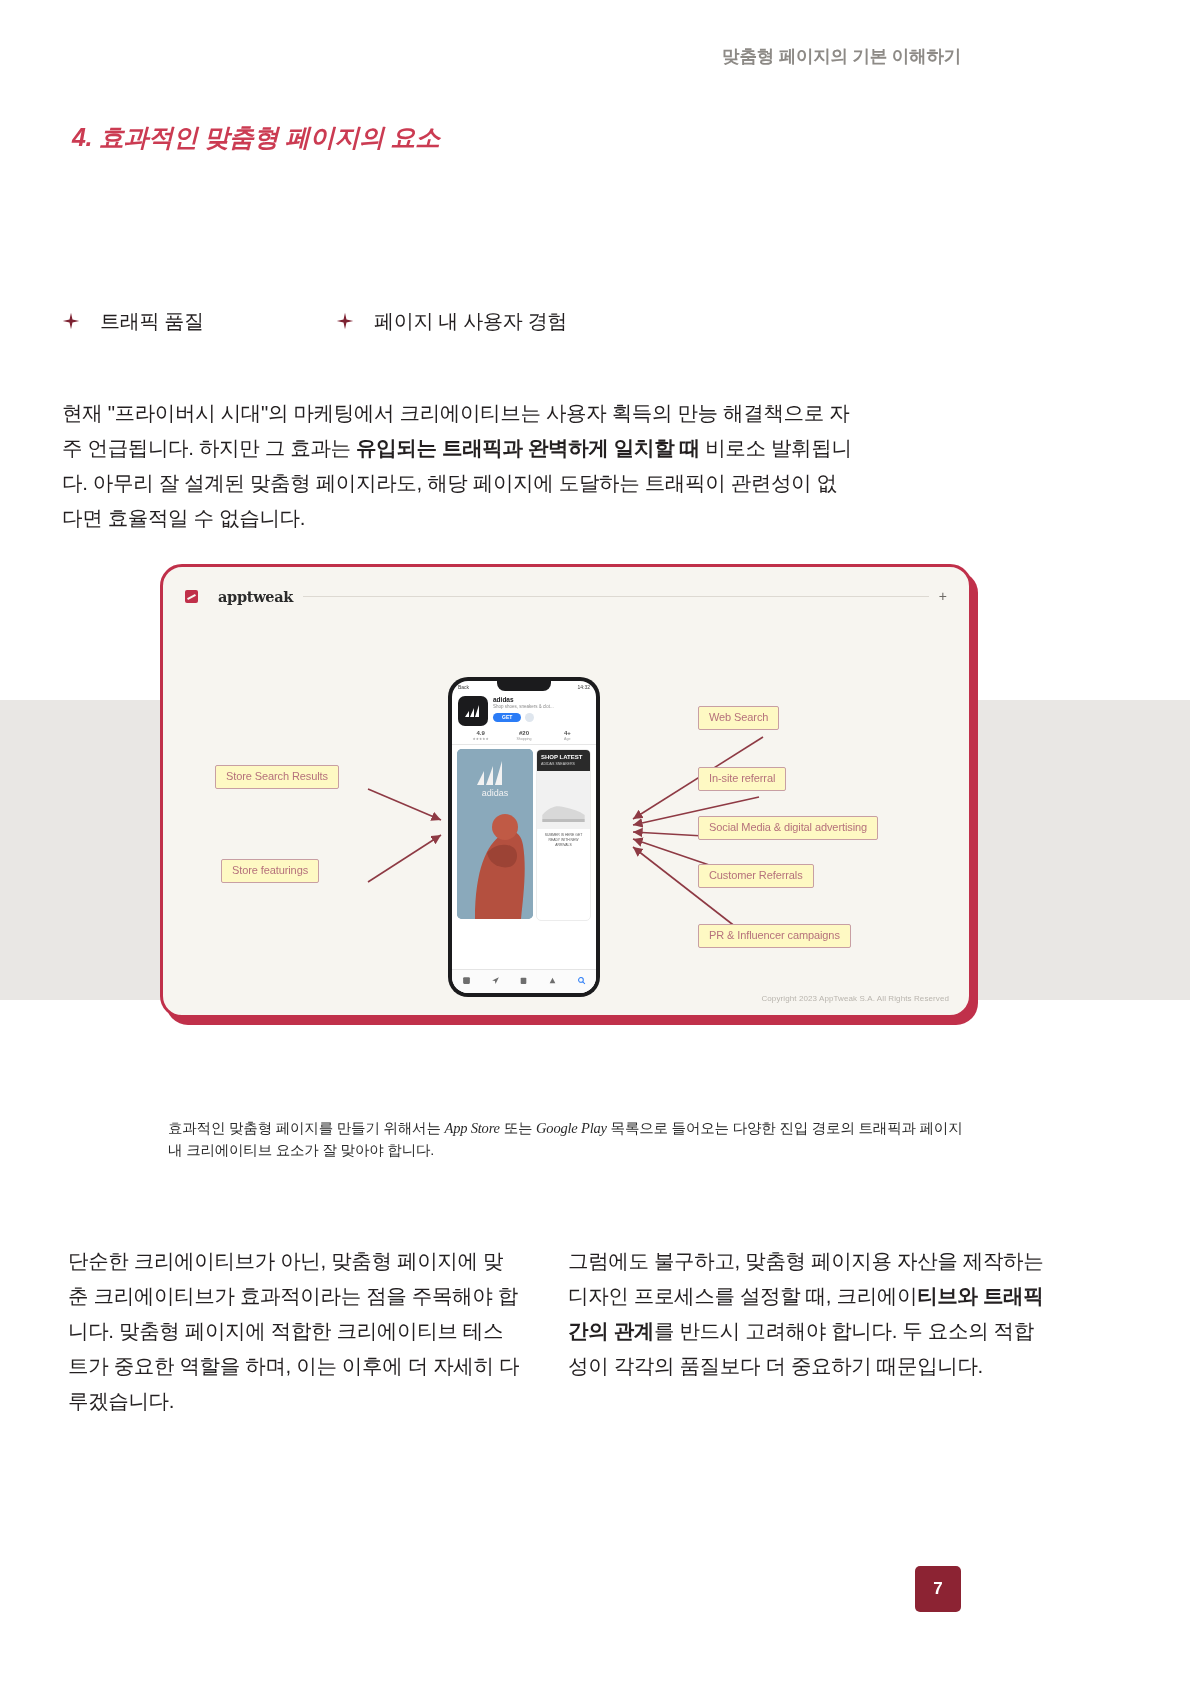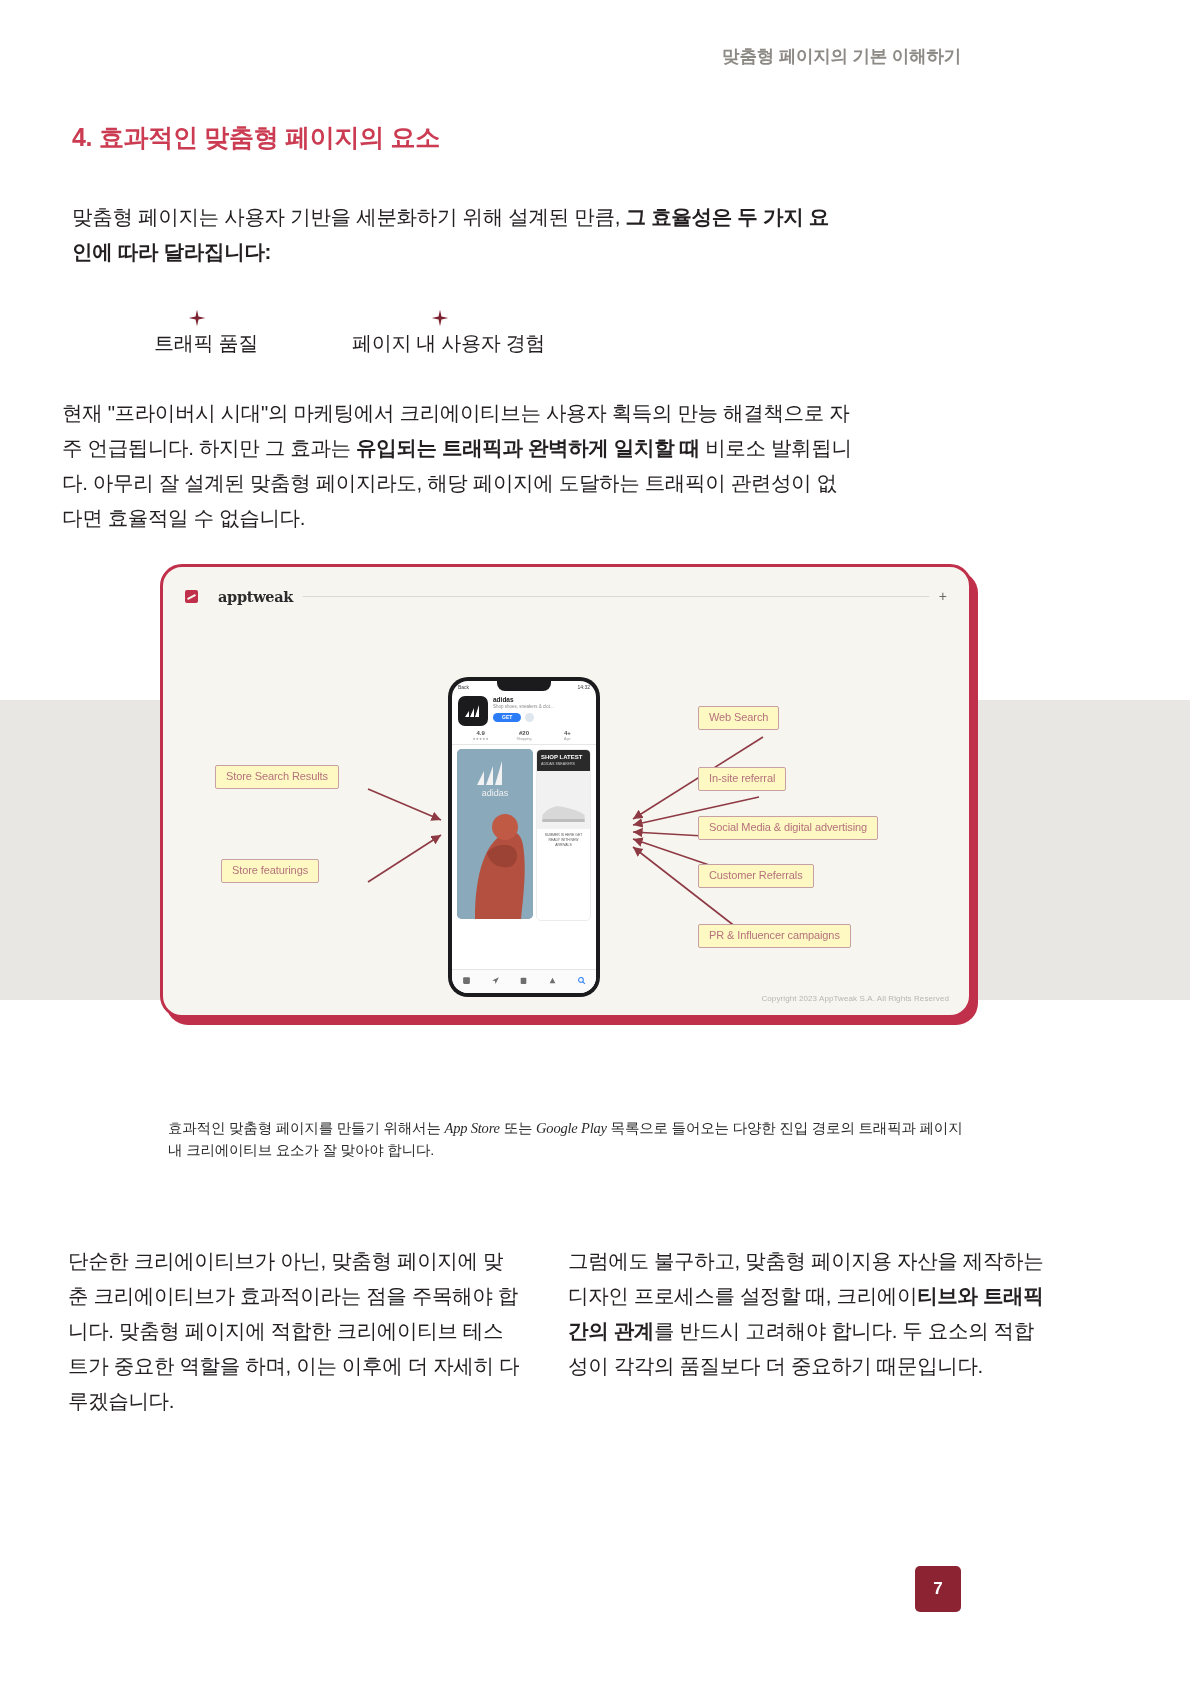--- a/index.html
+++ b/index.html
@@ -47,20 +47,21 @@
 
   
   .section-title {
     position: absolute;
     top: 104px;
     left: 72px;
     font-size: 25px;
     font-weight: bold;
     color: #cb3b52;
     letter-spacing: -0.3px;
+    font-style: italic;
   }
 
   
   .intro {
     position: absolute;
     top: 178px;
     left: 72px;
     width: 760px;
     font-size: 20.5px;
     line-height: 35px;
@@ -73,21 +74,20 @@
   .bullet-row {
     position: absolute;
     top: 308px;
     left: 60px;
     display: flex;
     align-items: center;
   }
   .bullet-item {
     display: flex;
     align-items: center;
-    flex-direction: column;
   }
   .bullet-item.first { width: 274px; }
   .spark {
     width: 22px;
     height: 22px;
     flex: 0 0 22px;
     display: block;
   }
   .bullet-label {
     margin-left: 18px;
@@ -434,21 +434,20 @@
 <body>
 
 <div class="grey-band"></div>
 
 <div class="page">
 
   <div class="running-header">맞춤형 페이지의 기본 이해하기</div>
 
   <h1 class="section-title">4. 효과적인 맞춤형 페이지의 요소</h1>
 
-  <p class="intro"><span>맞춤형 페이지는 사용자 기반을 세분화하기 위해 설계된 만큼, </span><b>그 효율성은 두 가지 요인에 따라 달라집니다:</b></p>
 
   <div class="bullet-row">
     <div class="bullet-item first">
       <svg class="spark" viewBox="0 0 24 24">
         <path d="M12 2 L13.6 9.4 L21 11 L13.6 12.6 L12 20 L10.4 12.6 L3 11 L10.4 9.4 Z" fill="#7d2232"></path>
       </svg>
       <span class="bullet-label">트래픽 품질</span>
     </div>
     <div class="bullet-item">
       <svg class="spark" viewBox="0 0 24 24">

